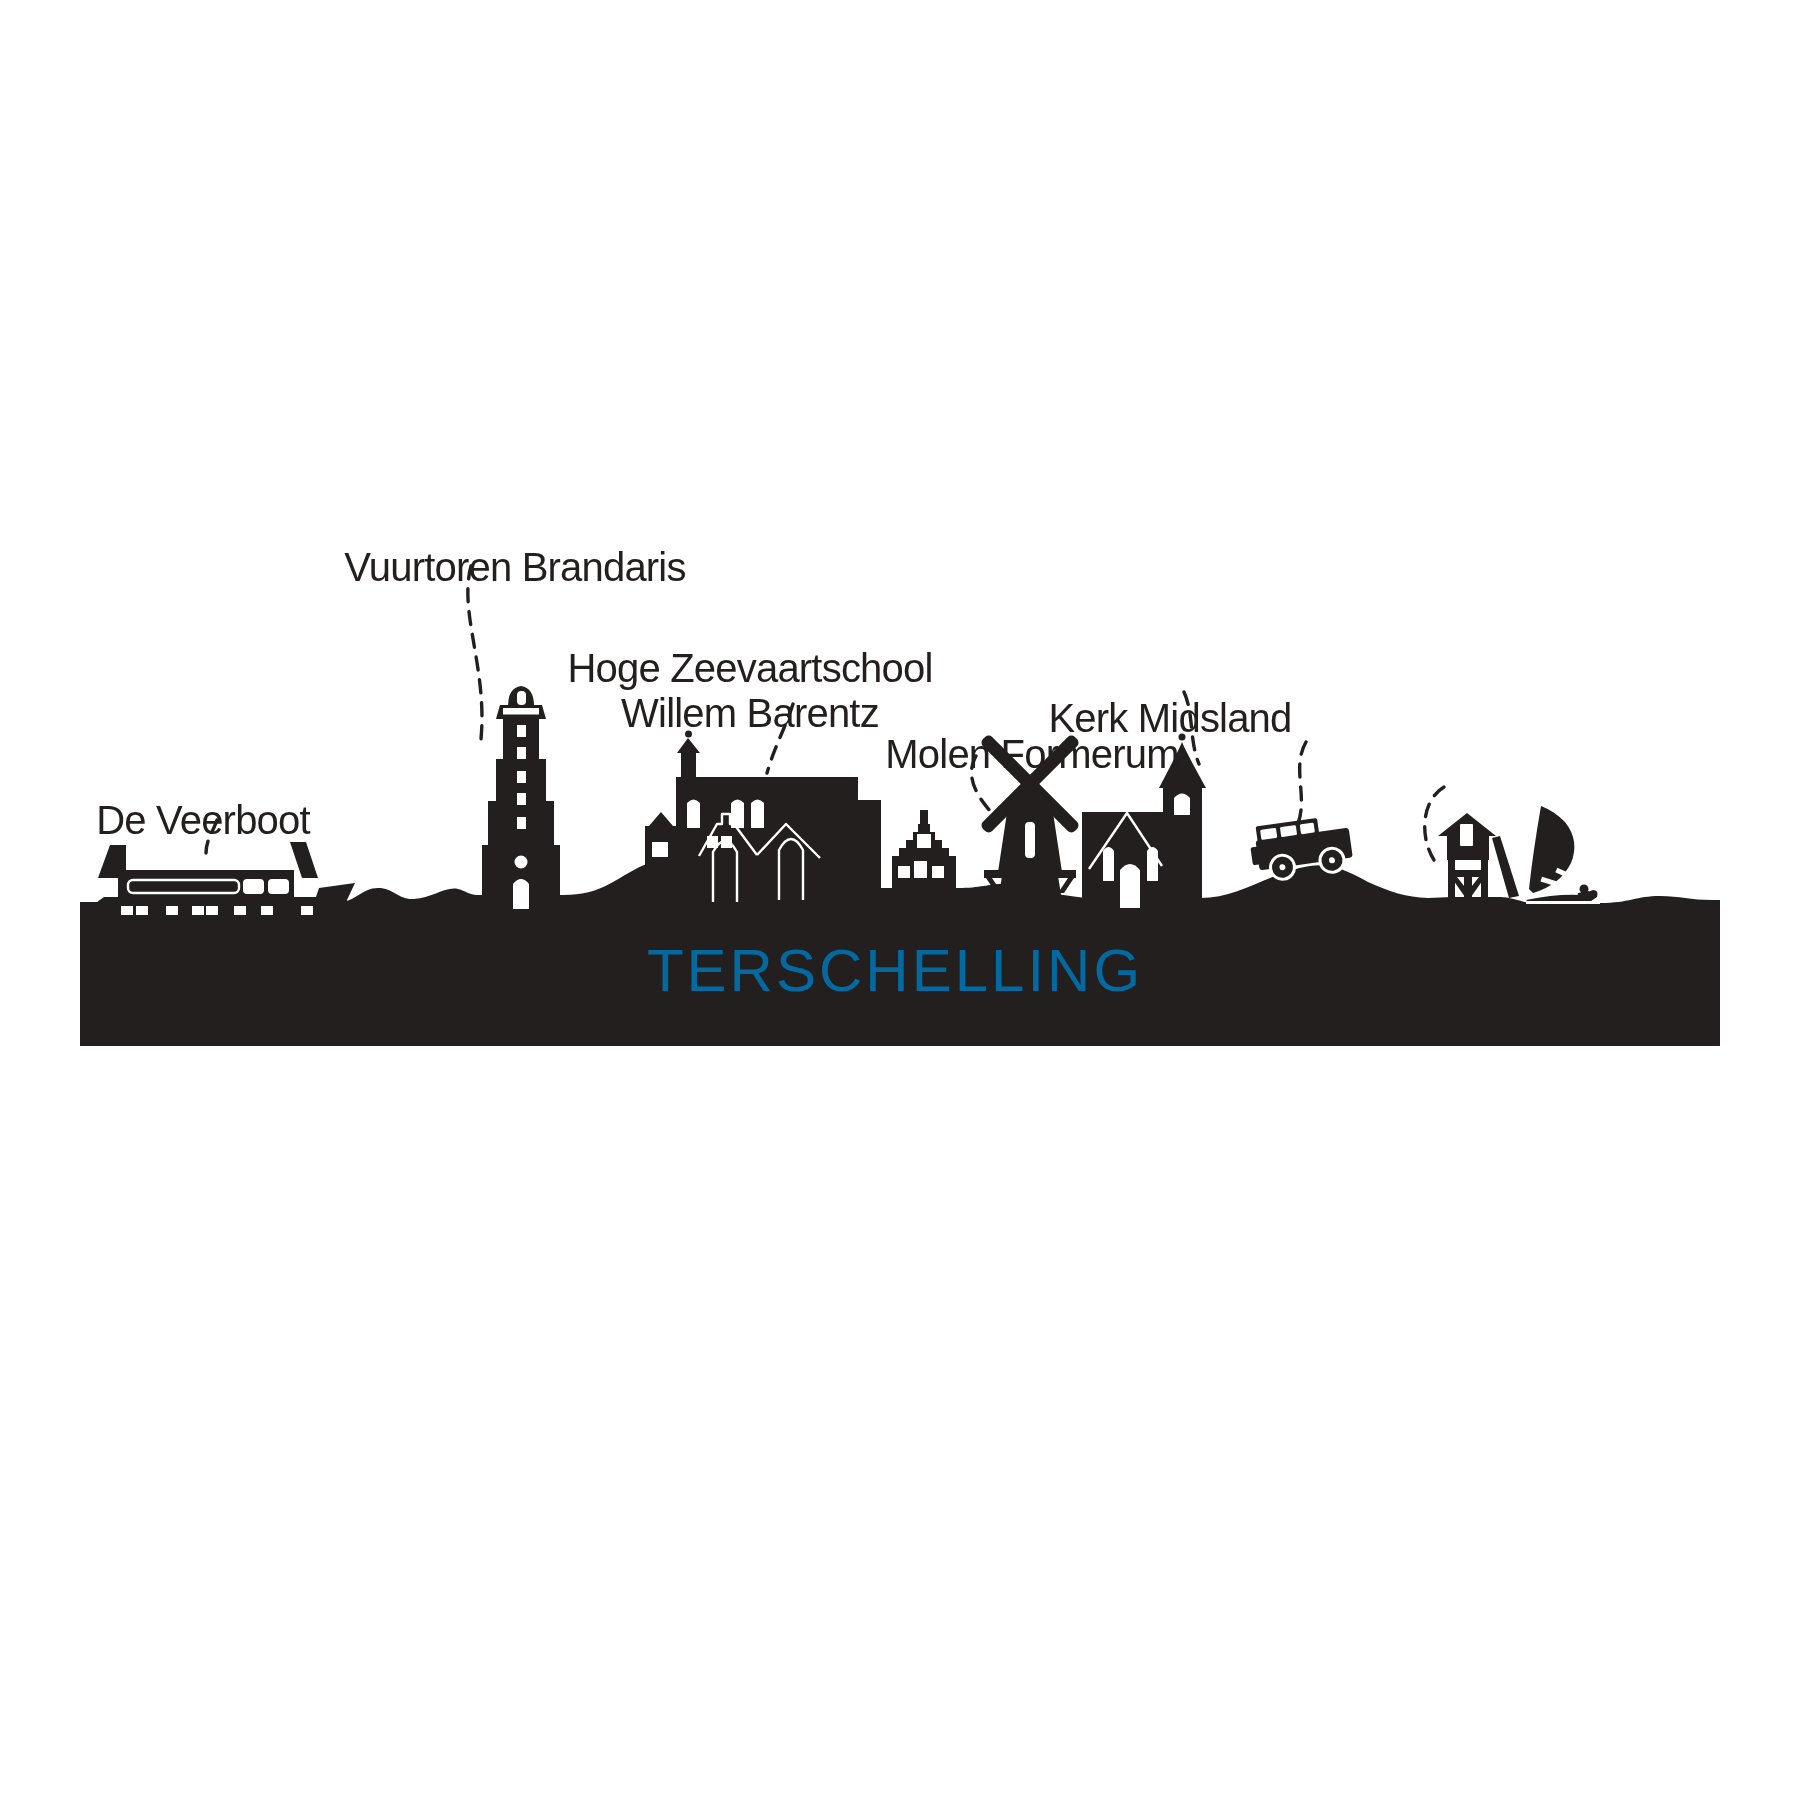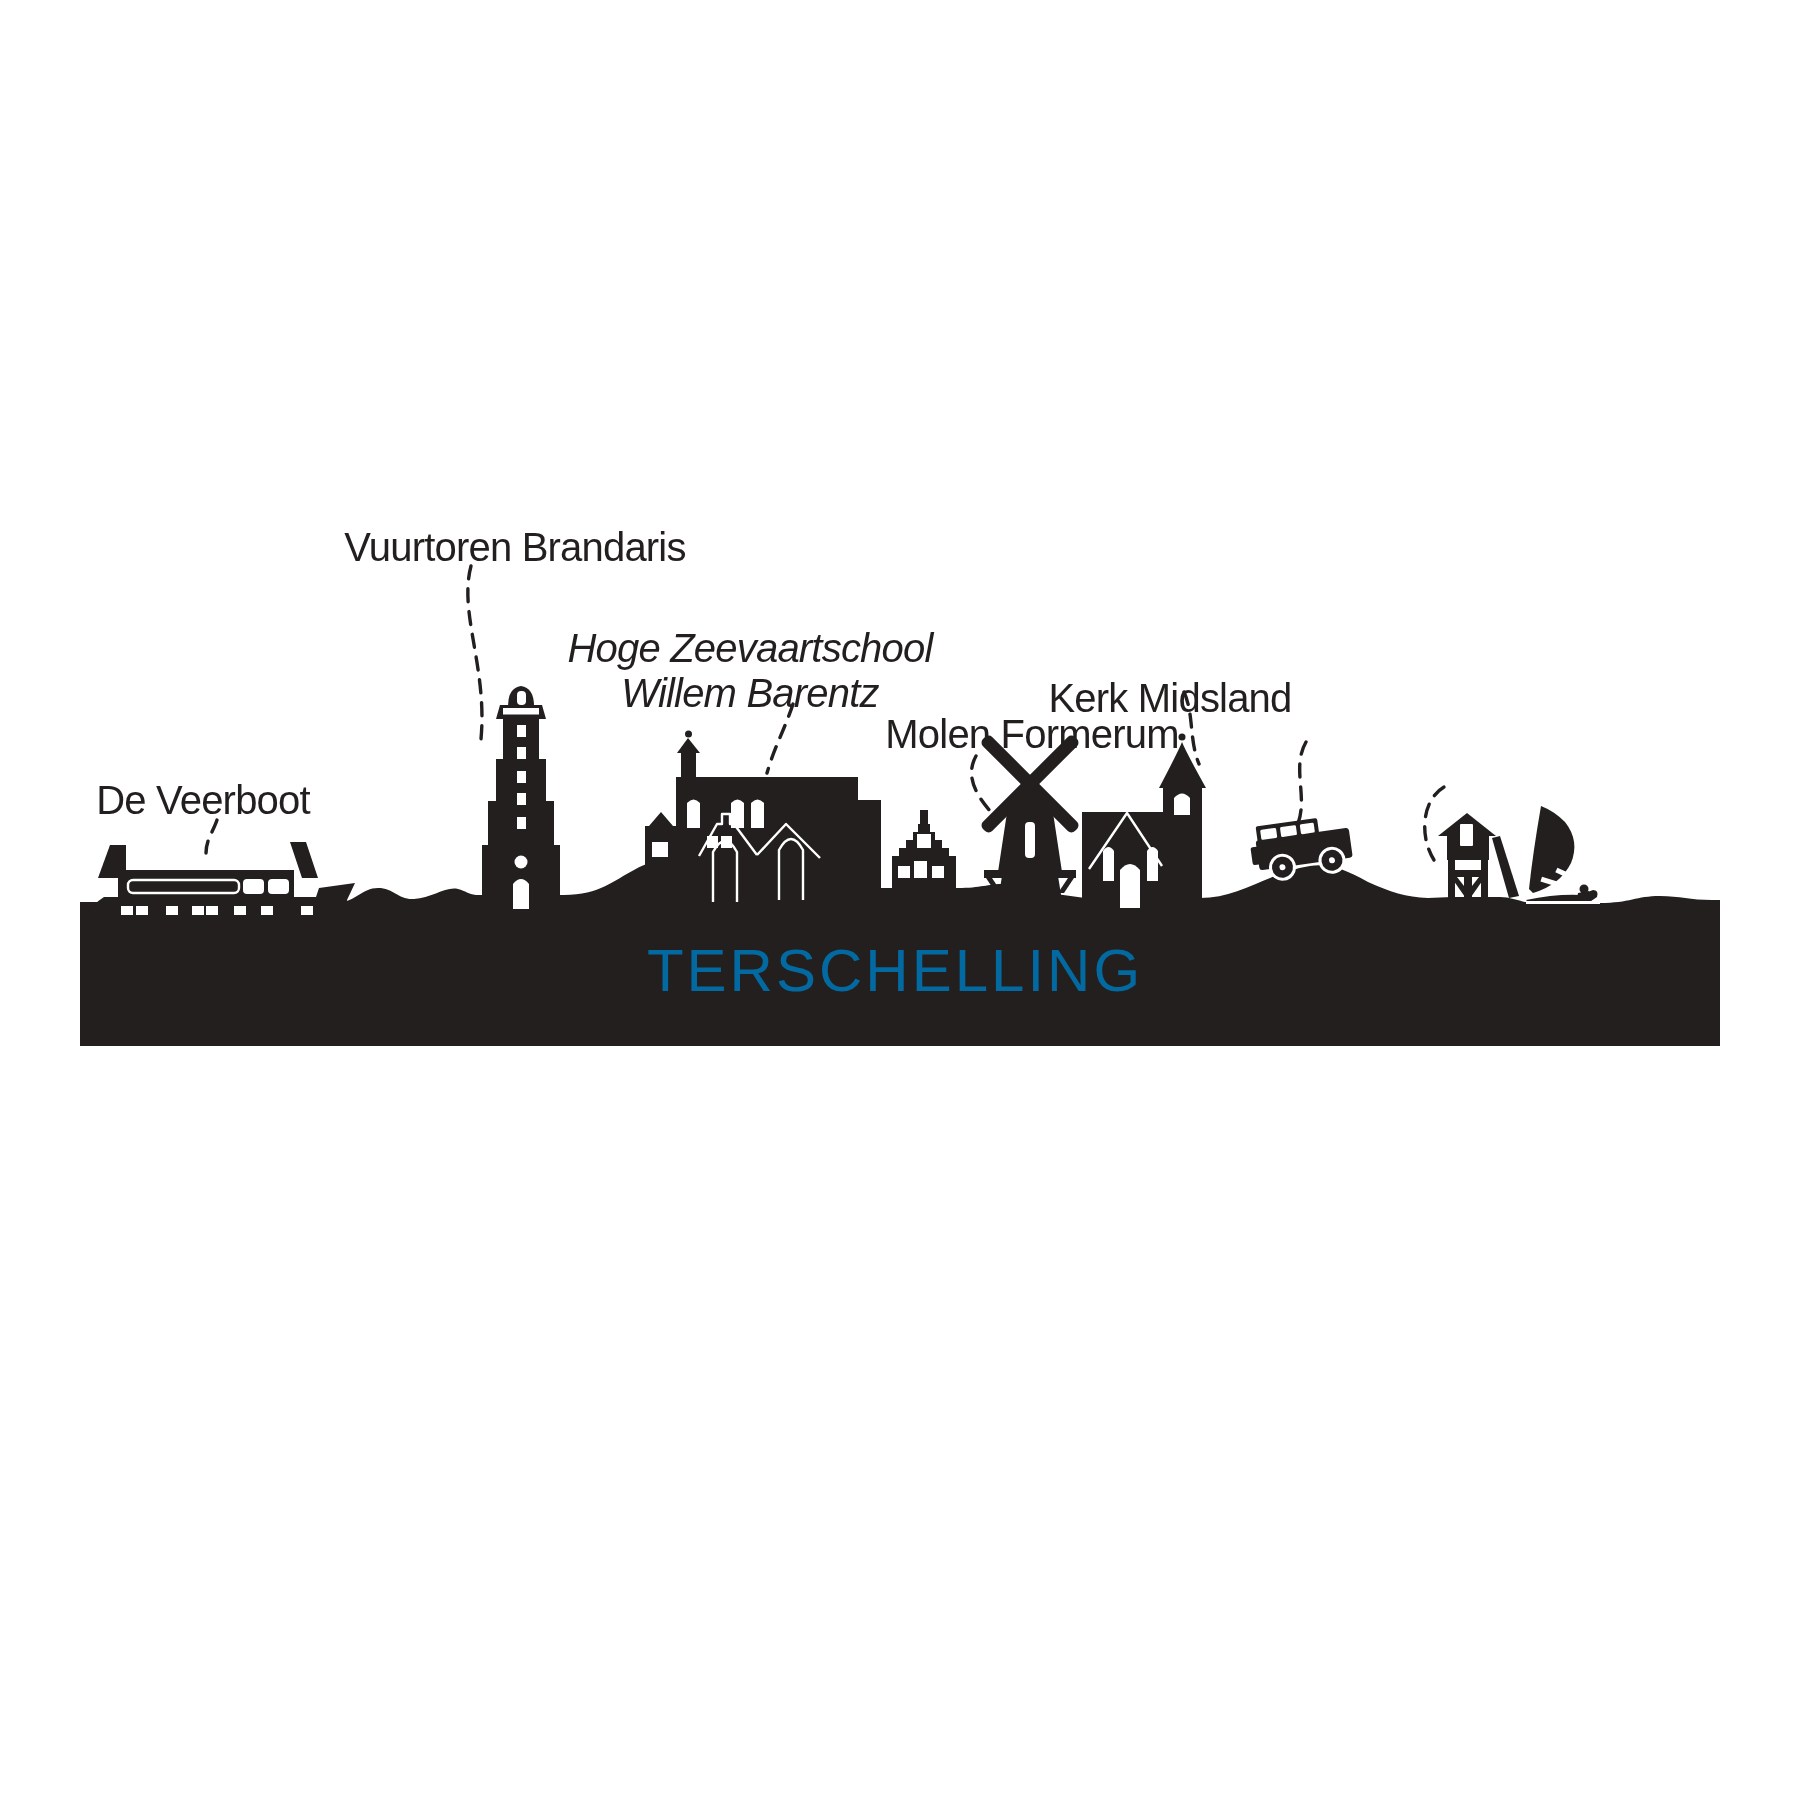--- a/index.html
+++ b/index.html
@@ -6,21 +6,21 @@
   html,body{margin:0;padding:0;background:var(--bg);}
   .canvas{
     position:relative; width:1800px; height:1800px;
     background:var(--bg); overflow:hidden;
     font-family:"Liberation Sans", sans-serif;
   }
   .skyline-svg{position:absolute;left:0;top:0;}
   .label{
     position:absolute; transform:translateX(-50%);
     color:var(--ink); font-size:40px; line-height:1.12;
-    letter-spacing:-0.8px; text-align:center; white-space:pre-line;
+    letter-spacing:-0.8px; text-align:center; white-space:pre-line;margin-top:20px;
   }
   .title{
     position:absolute; left:895px; top:936px; transform:translateX(-50%);
     color:#0369a1; font-size:60px; letter-spacing:3px; font-weight:400;
     white-space:nowrap;
   }
   .leader{stroke:var(--ink); stroke-width:3.4; fill:none;
     stroke-dasharray:13 10; stroke-linecap:round;}
   .wline{stroke:var(--bg); fill:none; stroke-width:2.4; stroke-linejoin:round;}
 </style>
@@ -191,19 +191,19 @@
     <path class="leader" d="M471,566 C458,615 490,672 480,748"></path>
     <path class="leader" d="M793,704 C786,726 774,748 767,773"></path>
     <path class="leader" d="M976,756 C965,776 976,795 991,812"></path>
     <path class="leader" d="M1184,692 C1194,714 1189,740 1199,764"></path>
     <path class="leader" d="M1306,742 C1291,768 1309,798 1297,826"></path>
     <path class="leader" d="M1444,787 C1422,800 1419,836 1434,860"></path>
   </svg>
 
   <div class="label" style="left:203px;  top:778px;">De Veerboot</div>
   <div class="label" style="left:515px;  top:525px;">Vuurtoren Brandaris</div>
-  <div class="label" style="left:750px;  top:626px;font-style:italic;">Hoge Zeevaartschool
+  <div class="label" style="left:750px;  top:626px;">Hoge Zeevaartschool
 Willem Barentz</div>
   <div class="label" style="left:1032px; top:712px;">Molen Formerum</div>
   <div class="label" style="left:1170px; top:676px;">Kerk Midsland</div>
 
   <div class="title">TERSCHELLING</div>
 </div>
 
 </body></html>

